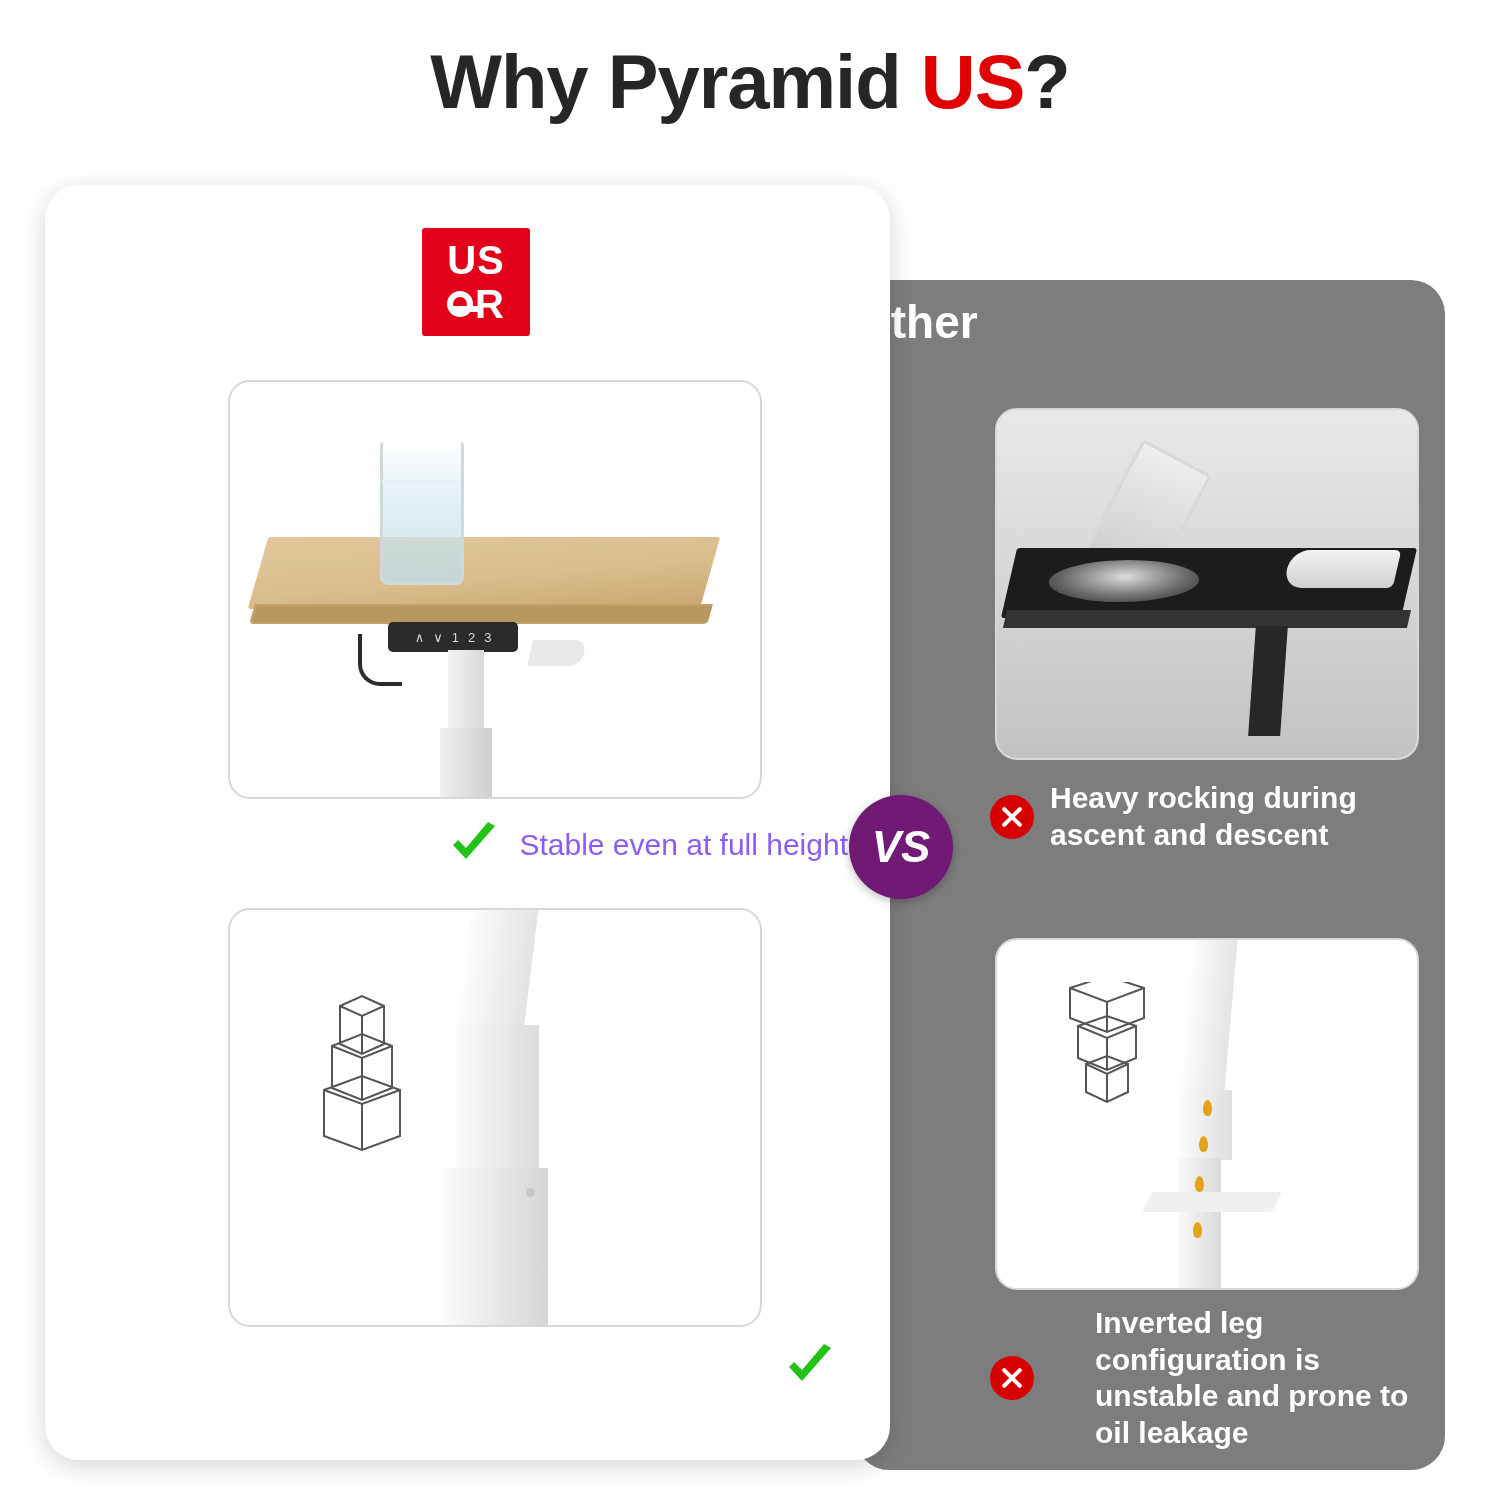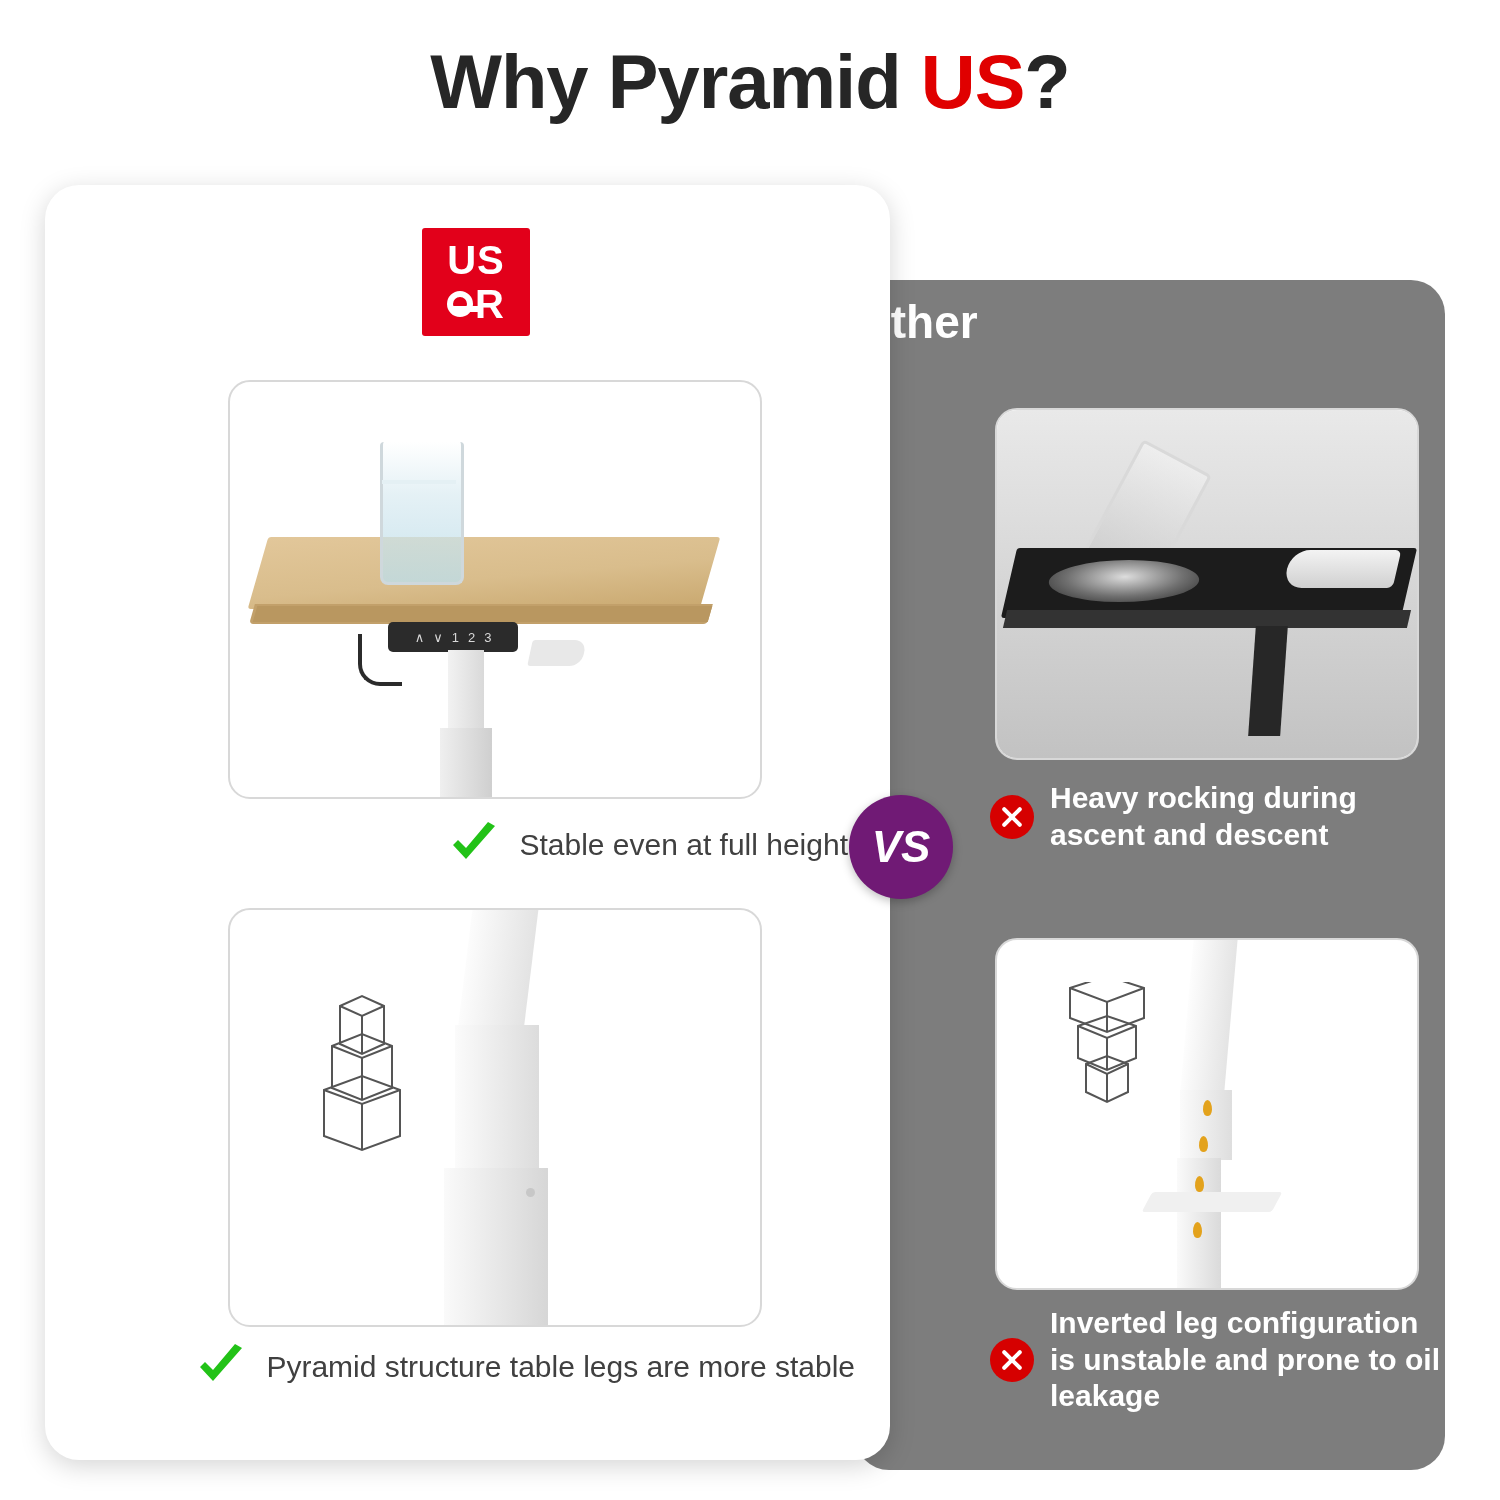--- a/index.html
+++ b/index.html
@@ -96,28 +96,28 @@
 
   
   .caption{
     position:absolute;
     display:flex;
     align-items:center;
     justify-content:flex-end;
   }
   .caption .txt{
     font-size:30px;
-    color:#404040;
+    color:#8b5cf6;
     line-height:1.22;
   }
   .caption.dark .txt{color:#ffffff;font-weight:bold;}
   #cap-us-1{left:248px;top:818px;width:600px;}
   #cap-us-2{left:95px;top:1340px;width:760px;}
   #cap-other-1{left:990px;top:780px;width:450px;}
-  #cap-other-2{left:990px;top:1305px;width:460px;}
+  #cap-other-2{left:990px;top:1305px;width:460px;gap:45px;}
 
   .check{
     flex:0 0 auto;
     width:54px;height:54px;
     margin-right:18px;
     position:relative;
   }
   .check svg{display:block;}
   .xmark{
     flex:0 0 auto;
@@ -411,21 +411,20 @@
     <div class="col-screw"></div>
   </div>
 </div>
 
 <div class="caption" id="cap-us-2">
   <span class="check">
     <svg width="54" height="54" viewBox="0 0 54 54">
         <path d="M6 27 L19 41 L48 8 L41 4 L19 30 L11 22 Z" fill="#22c217"></path>
       </svg>
   </span>
-  <span class="txt">Pyramid structure table legs are more stable</span>
 </div>
 
 <div class="vs-badge">VS</div>
 
 <div class="card" id="card-other-top">
   <div class="scene">
     <div class="bg-grey"></div>
     <div class="tilt-glass"></div>
     <div class="black-top"></div>
     <div class="black-edge"></div>

